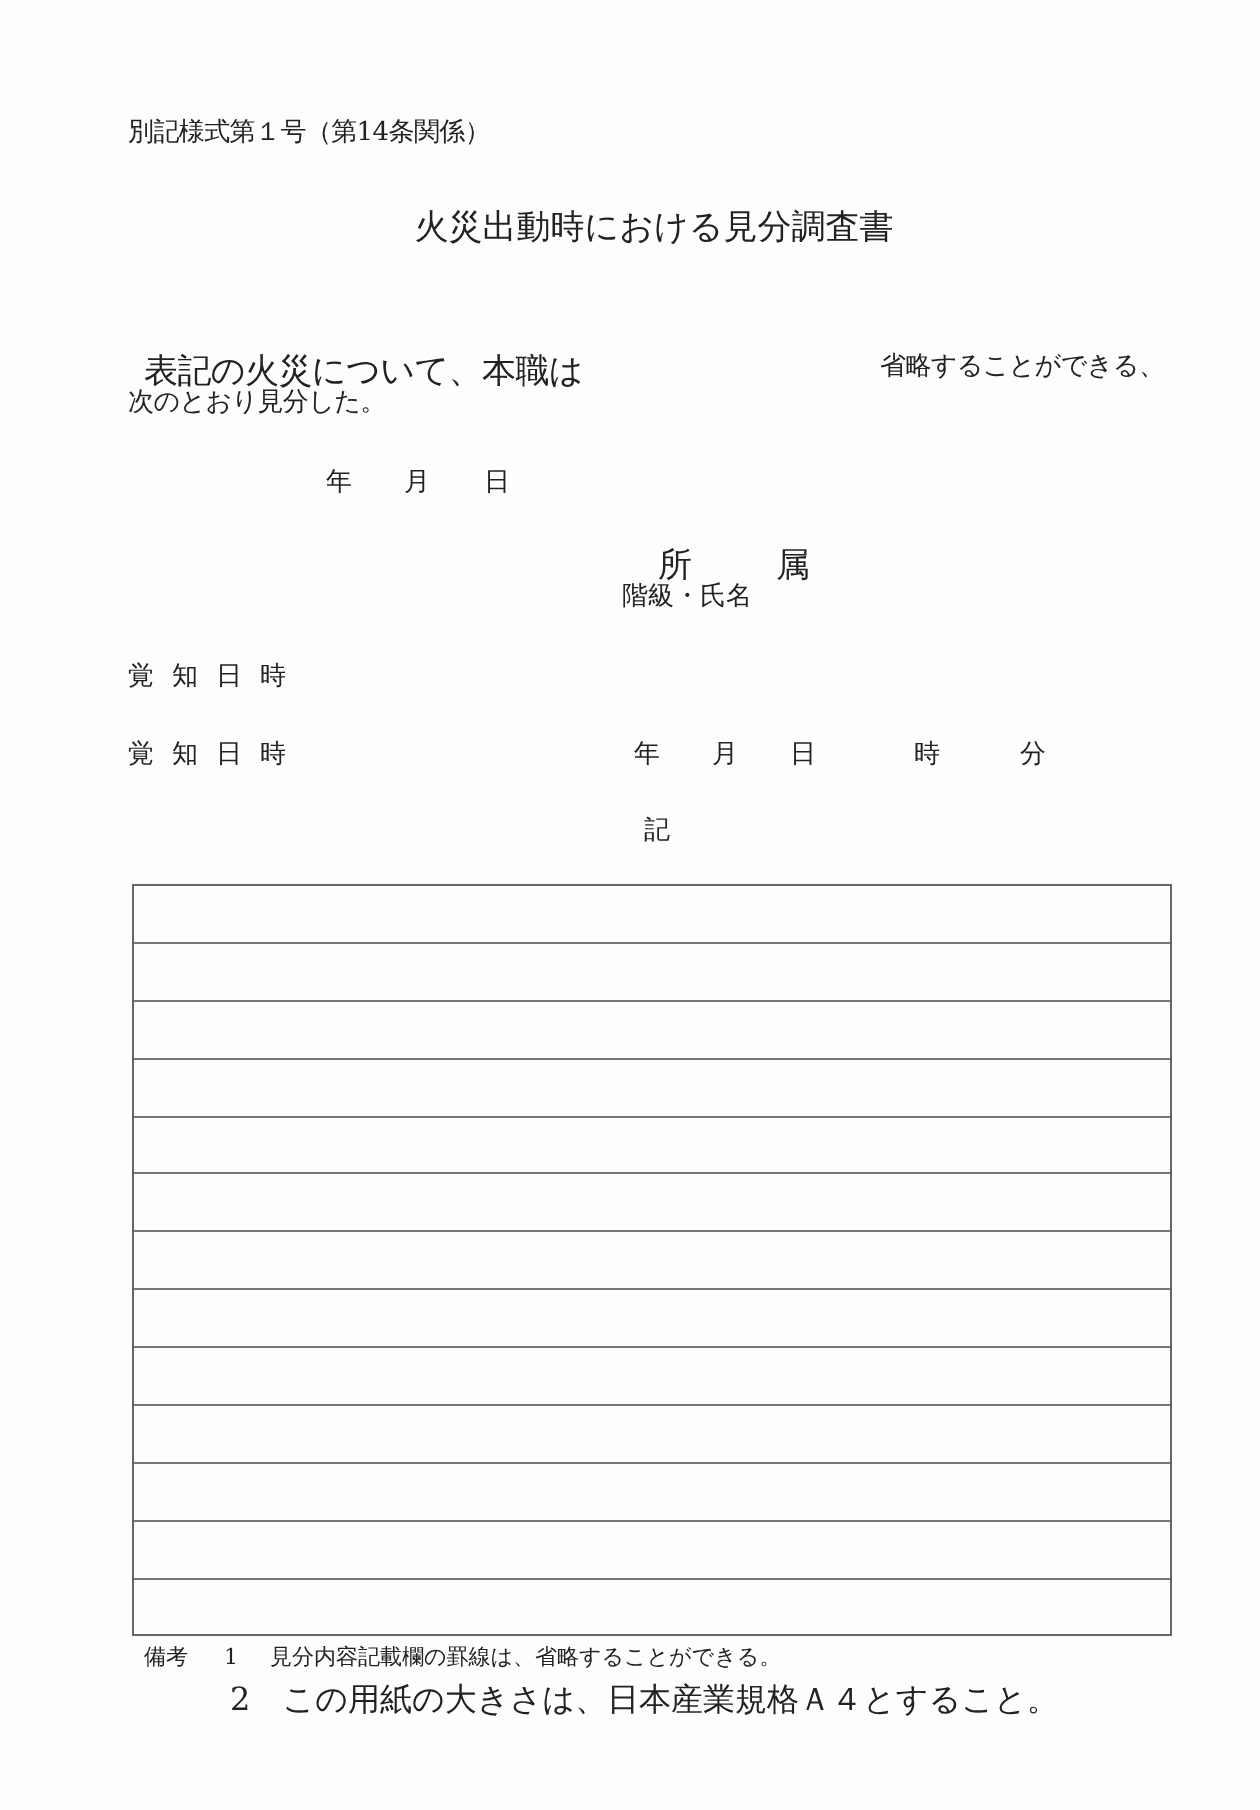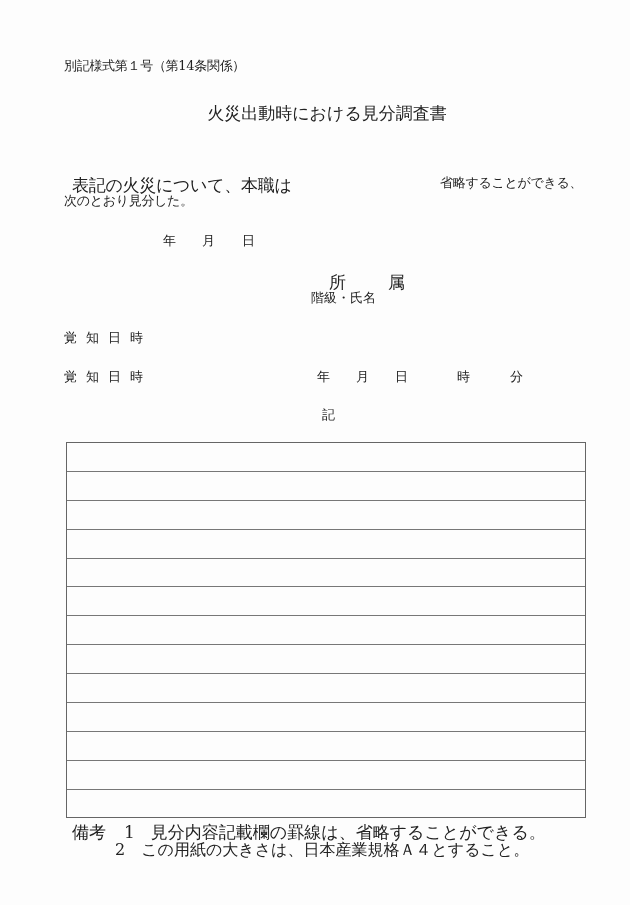--- a/index.html
+++ b/index.html
@@ -21,21 +21,21 @@
     .lbl-place { top: 329px; }
     .lbl-time { top: 368px; }
     .t-row { top: 368px; font-size: 13px; }
     .ki { left: 322px; top: 406px; font-size: 13px; }
     .table {
       position: absolute; left: 66px; top: 442px; width: 520px; height: 376px;
       border: 1.5px solid #666; box-sizing: border-box;
     }
     .table .row { height: 28.9px; box-sizing: border-box; border-bottom: 1.5px solid #777; }
     .table .row:last-child { border-bottom: none; }
-    .note1 { left: 72px; top: 821px; font-size: 17px; }
+    .note1 { left: 72px; top: 821px; font-size: 11px; }
     .note2 { left: 115px; top: 840px; font-size: 16px; }
   </style>
 </head>
 <body>
 
 <div class="abs form-no">別記様式第１号（第14条関係）</div>
 <div class="abs title">火災出動時における見分調査書</div>
 
 <div class="abs intro1">表記の火災について、本職は</div>
 <div class="abs intro2">省略することができる、</div>

